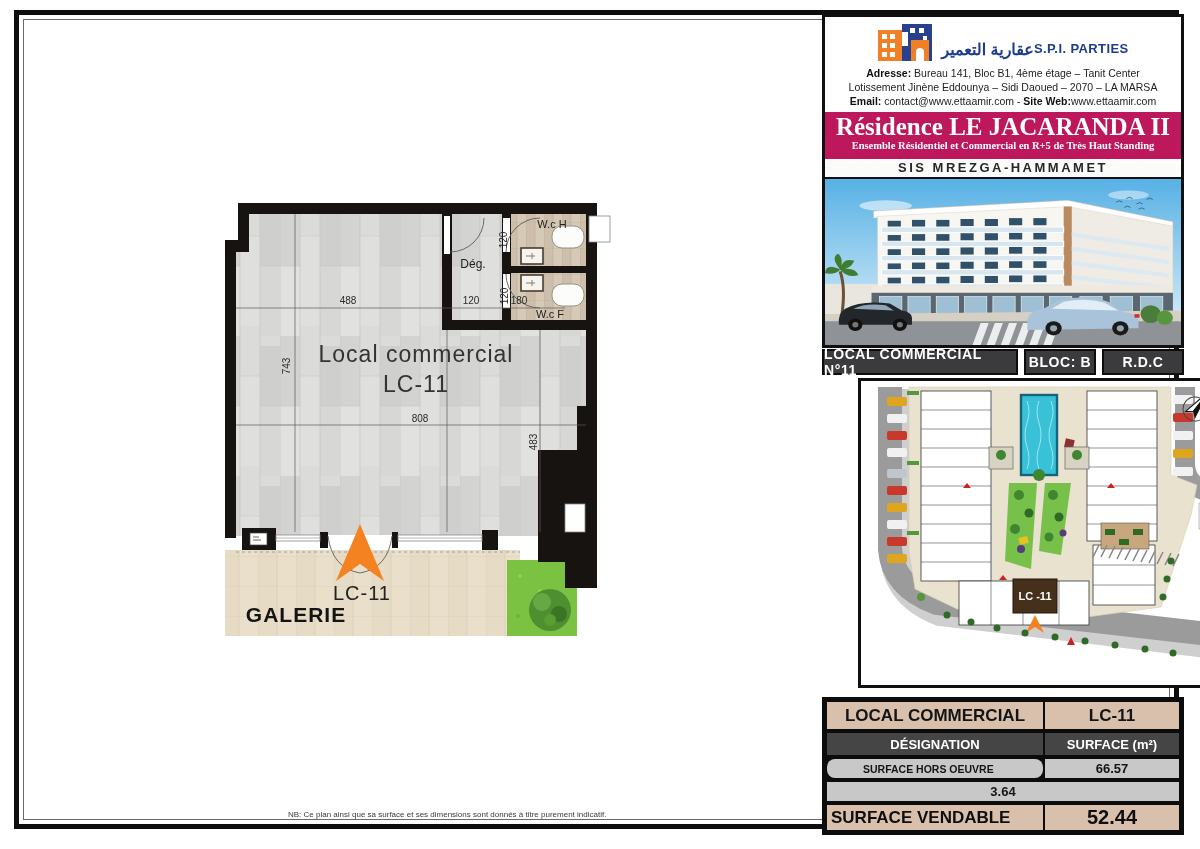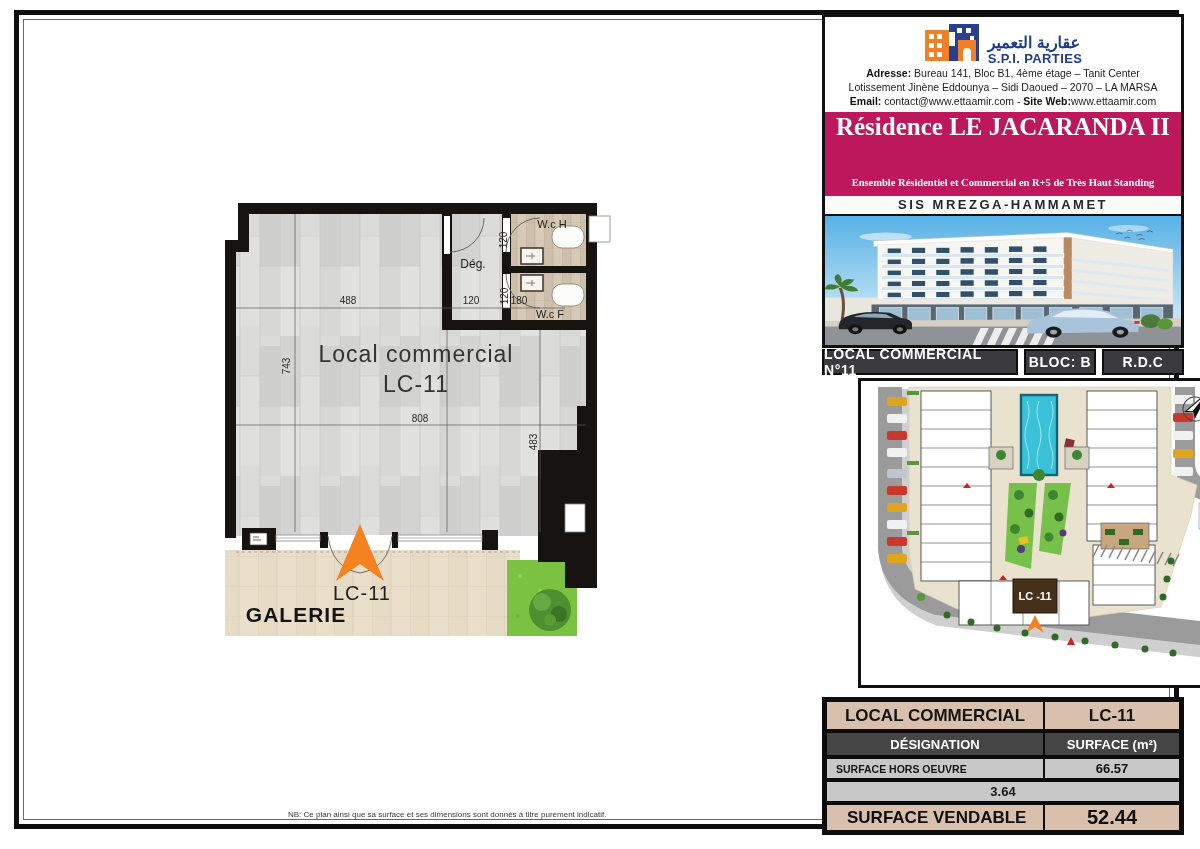--- a/index.html
+++ b/index.html
@@ -11,28 +11,28 @@
                border:1px solid #6a6a6a;box-sizing:border-box;}
 
   
   .floorplan{position:absolute;left:220px;top:196px;width:392px;height:448px;}
 
   
   .panel-top{position:absolute;left:822px;top:14px;width:362px;height:334px;
              border:3px solid #101010;background:#fff;box-sizing:border-box;
              display:flex;flex-direction:column;}
   .brand-row{height:46px;display:flex;align-items:center;justify-content:center;gap:8px;padding-top:3px;}
-  .brand-text{display:flex;flex-direction:column;align-items:flex-start;line-height:1.05;margin-top:14px;}
+  .brand-text{display:flex;align-items:flex-start;line-height:1.05;margin-top:14px;}
   .brand-arabic{color:#1d3c8f;font-weight:bold;font-size:16px;}
   .brand-latin{color:#1d3c8f;font-weight:bold;font-size:13px;letter-spacing:.4px;}
   .addr{font-size:10.5px;text-align:center;line-height:1.35;color:#222;}
   .addr b{color:#111;}
   .banner{background:#be185d;color:#fff;text-align:center;padding:2px 0 8px;margin-top:3px;}
   .banner-title{font-family:"Liberation Serif",serif;font-size:25px;font-weight:bold;line-height:1.05;}
-  .banner-sub{font-family:"Liberation Serif",serif;font-size:10.5px;font-weight:bold;margin-top:37px;}
+  .banner-sub{font-family:"Liberation Serif",serif;font-size:10.5px;font-weight:bold;}
   .sis{background:#fbfbfa;color:#25272b;font-weight:bold;font-size:13px;letter-spacing:2.5px;
        text-align:center;padding:1px 0 2px;border-radius:9px;}
   .photo{flex:1;border-top:2px solid #101010;overflow:hidden;}
   .photo svg{display:block;width:100%;height:100%;}
 
   .unit-bar{position:absolute;left:822px;top:349px;width:362px;height:26px;display:flex;gap:6px;}
   .unit-box{background:#3b3b3d;border:2px solid #0d0d0d;color:#fff;display:flex;align-items:center;
             justify-content:center;font-weight:bold;font-size:14px;letter-spacing:.6px;box-sizing:border-box;}
   .ub1{flex:0 0 196px;} .ub2{flex:0 0 72px;} .ub3{flex:1;}
 
@@ -43,24 +43,24 @@
   
   .panel-table{position:absolute;left:822px;top:697px;width:362px;height:138px;
                border:3px solid #0c0c0c;background:#0c0c0c;box-sizing:border-box;
                display:flex;flex-direction:column;justify-content:space-between;padding:2px;}
   .t-row{display:flex;gap:2px;}
   .t-cell{display:flex;align-items:center;box-sizing:border-box;}
   .t-left{flex:0 0 216px;} .t-right{flex:1;justify-content:center;}
   .row-title{height:27px;} .row-title .t-cell{background:#d9c0ad;font-weight:bold;font-size:17px;justify-content:center;color:#141414;}
   .row-head{height:22px;} .row-head .t-cell{background:#454545;color:#fff;font-weight:bold;font-size:13px;justify-content:center;}
   .row-data{height:19px;} .row-data .t-cell{background:#c8c8c8;color:#151515;font-weight:bold;}
-  .row-data .t-left{font-size:10.5px;padding-left:9px;}
+  .row-data .t-left{font-size:10.5px;padding-left:36px;border-radius:8px;}
   .row-data .t-right{font-size:13px;}
   .row-foot{height:25px;} .row-foot .t-cell{background:#d9c0ad;color:#0e0e0e;font-weight:bold;}
-  .row-foot .t-left{font-size:17px;padding-left:20px;}
+  .row-foot .t-left{font-size:17px;padding-left:4px;}
   .row-foot .t-right{font-size:20px;justify-content:center;}
 
   .note{position:absolute;left:288px;top:810px;font-size:8px;color:#3a3a3a;}
 </style>
 </head>
 <body>
 
 <div class="page">
   <div class="frame-outer"></div>
   <div class="frame-inner"></div>

